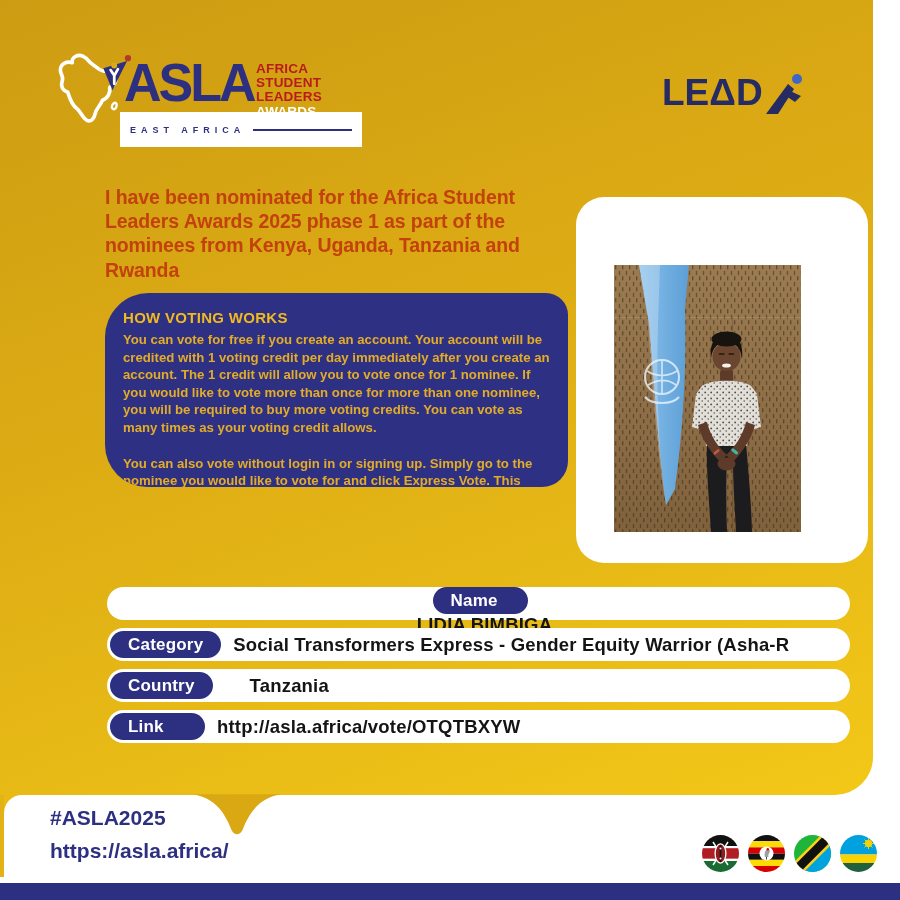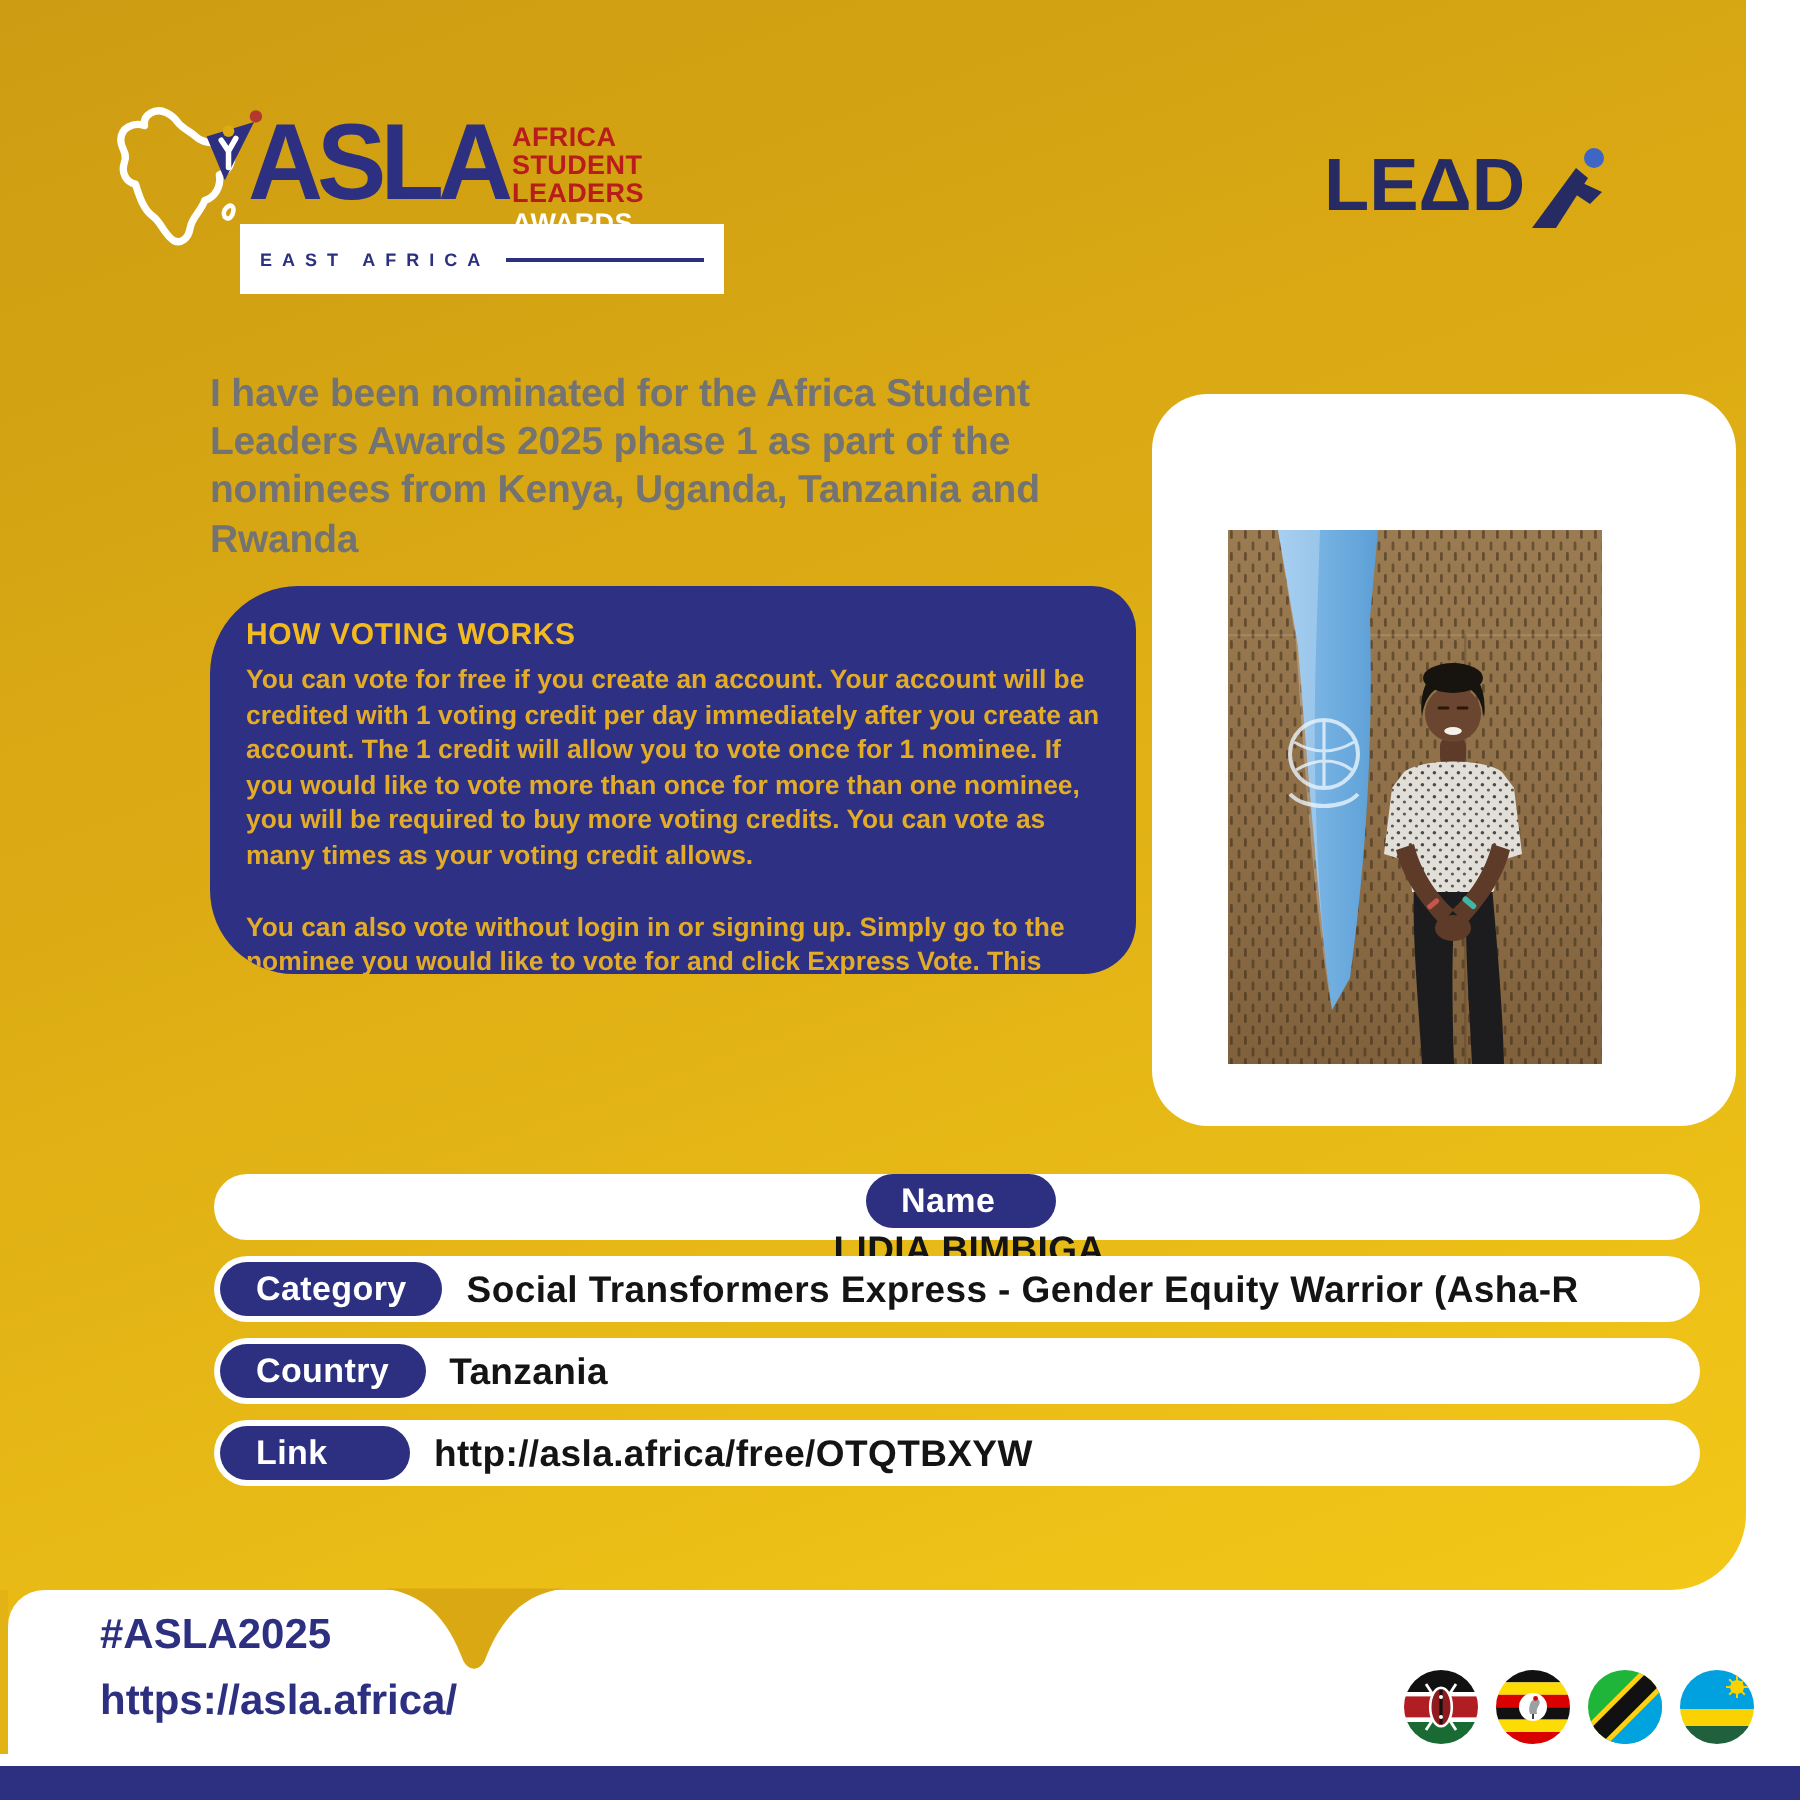--- a/index.html
+++ b/index.html
@@ -31,38 +31,38 @@
   .east-text{color:#2D3080;font-size:9px;font-weight:700;letter-spacing:5px;white-space:nowrap;}
   .east-dash{flex:1;height:2px;background:#2D3080;margin-left:8px;}
 
   
   .lead-area{position:absolute;left:662px;top:66px;display:flex;align-items:flex-start;}
   .lead-word{font-size:37px;font-weight:800;color:#272B63;letter-spacing:0px;line-height:1;margin-top:8px;}
   .lead-icon{margin-left:1px;}
 
   
   .announcement{position:absolute;left:105px;top:185px;width:470px;
-    font-size:19.5px;font-weight:700;line-height:1.24;color:#737373;letter-spacing:-.1px;}
+    font-size:19.5px;font-weight:700;line-height:1.24;color:#c2410c;letter-spacing:-.1px;}
 
   
   .vote-box{position:absolute;left:105px;top:293px;width:463px;height:194px;background:#2E3183;
     border-radius:44px 22px 26px 42px;padding:16px 18px;box-sizing:border-box;overflow:hidden;}
   .vote-title{color:#F2BA1D;font-weight:800;font-size:15px;margin-bottom:5px;letter-spacing:.3px;}
   .vote-p{color:#E3AC28;font-weight:700;font-size:13.2px;line-height:17.6px;}
   .vote-p.second{margin-top:18px;}
 
   
   .photo-card{position:absolute;left:576px;top:197px;width:292px;height:366px;background:#ffffff;
     border-radius:28px;}
   .photo{position:absolute;left:38px;top:68px;width:187px;height:267px;overflow:hidden;}
 
   
   .info-row{position:absolute;left:107px;width:743px;height:33px;background:#ffffff;
     border-radius:17px;display:flex;align-items:center;}
-  .row-1{top:587px;flex-direction:column;} .row-2{top:628px;} .row-3{top:669px;} .row-4{top:710px;}
+  .row-1{top:587px;flex-direction:column;} .row-2{top:628px;} .row-3{top:669px;gap:25px;} .row-4{top:710px;}
   .pill{background:#2D3080;color:#ffffff;border-radius:14px;height:27px;margin-left:3px;
     display:flex;align-items:center;justify-content:flex-start;padding:0 18px;min-width:95px;
     box-sizing:border-box;font-weight:700;font-size:17px;letter-spacing:.2px;flex:0 0 auto;}
   .row-value{margin-left:12px;font-weight:700;font-size:18.5px;color:#141414;white-space:nowrap;
     letter-spacing:.2px;}
 
   
   .hashtag{position:absolute;left:50px;top:806px;font-size:21px;font-weight:700;color:#2D3080;}
   .site-url{position:absolute;left:50px;top:839px;font-size:21px;font-weight:800;color:#2D3080;}
   .flags{position:absolute;left:702px;top:835px;display:flex;gap:9px;}
@@ -183,21 +183,21 @@
   <div class="info-row row-2">
     <span class="pill">Category</span>
     <span class="row-value">Social Transformers Express - Gender Equity Warrior (Asha-R</span>
   </div>
   <div class="info-row row-3">
     <span class="pill">Country</span>
     <span class="row-value">Tanzania</span>
   </div>
   <div class="info-row row-4">
     <span class="pill">Link</span>
-    <span class="row-value">http://asla.africa/free/OTQTBXYW</span>
+    <span class="row-value">http://asla.africa/vote/OTQTBXYW</span>
   </div>
 
   <div class="hashtag">#ASLA2025</div>
   <div class="site-url">https://asla.africa/</div>
 
   <div class="flags">
     <svg width="37" height="37" viewBox="0 0 37 37">
       <defs>
           <clipPath id="cfk">
             <circle cx="18.5" cy="18.5" r="18.5"></circle>

